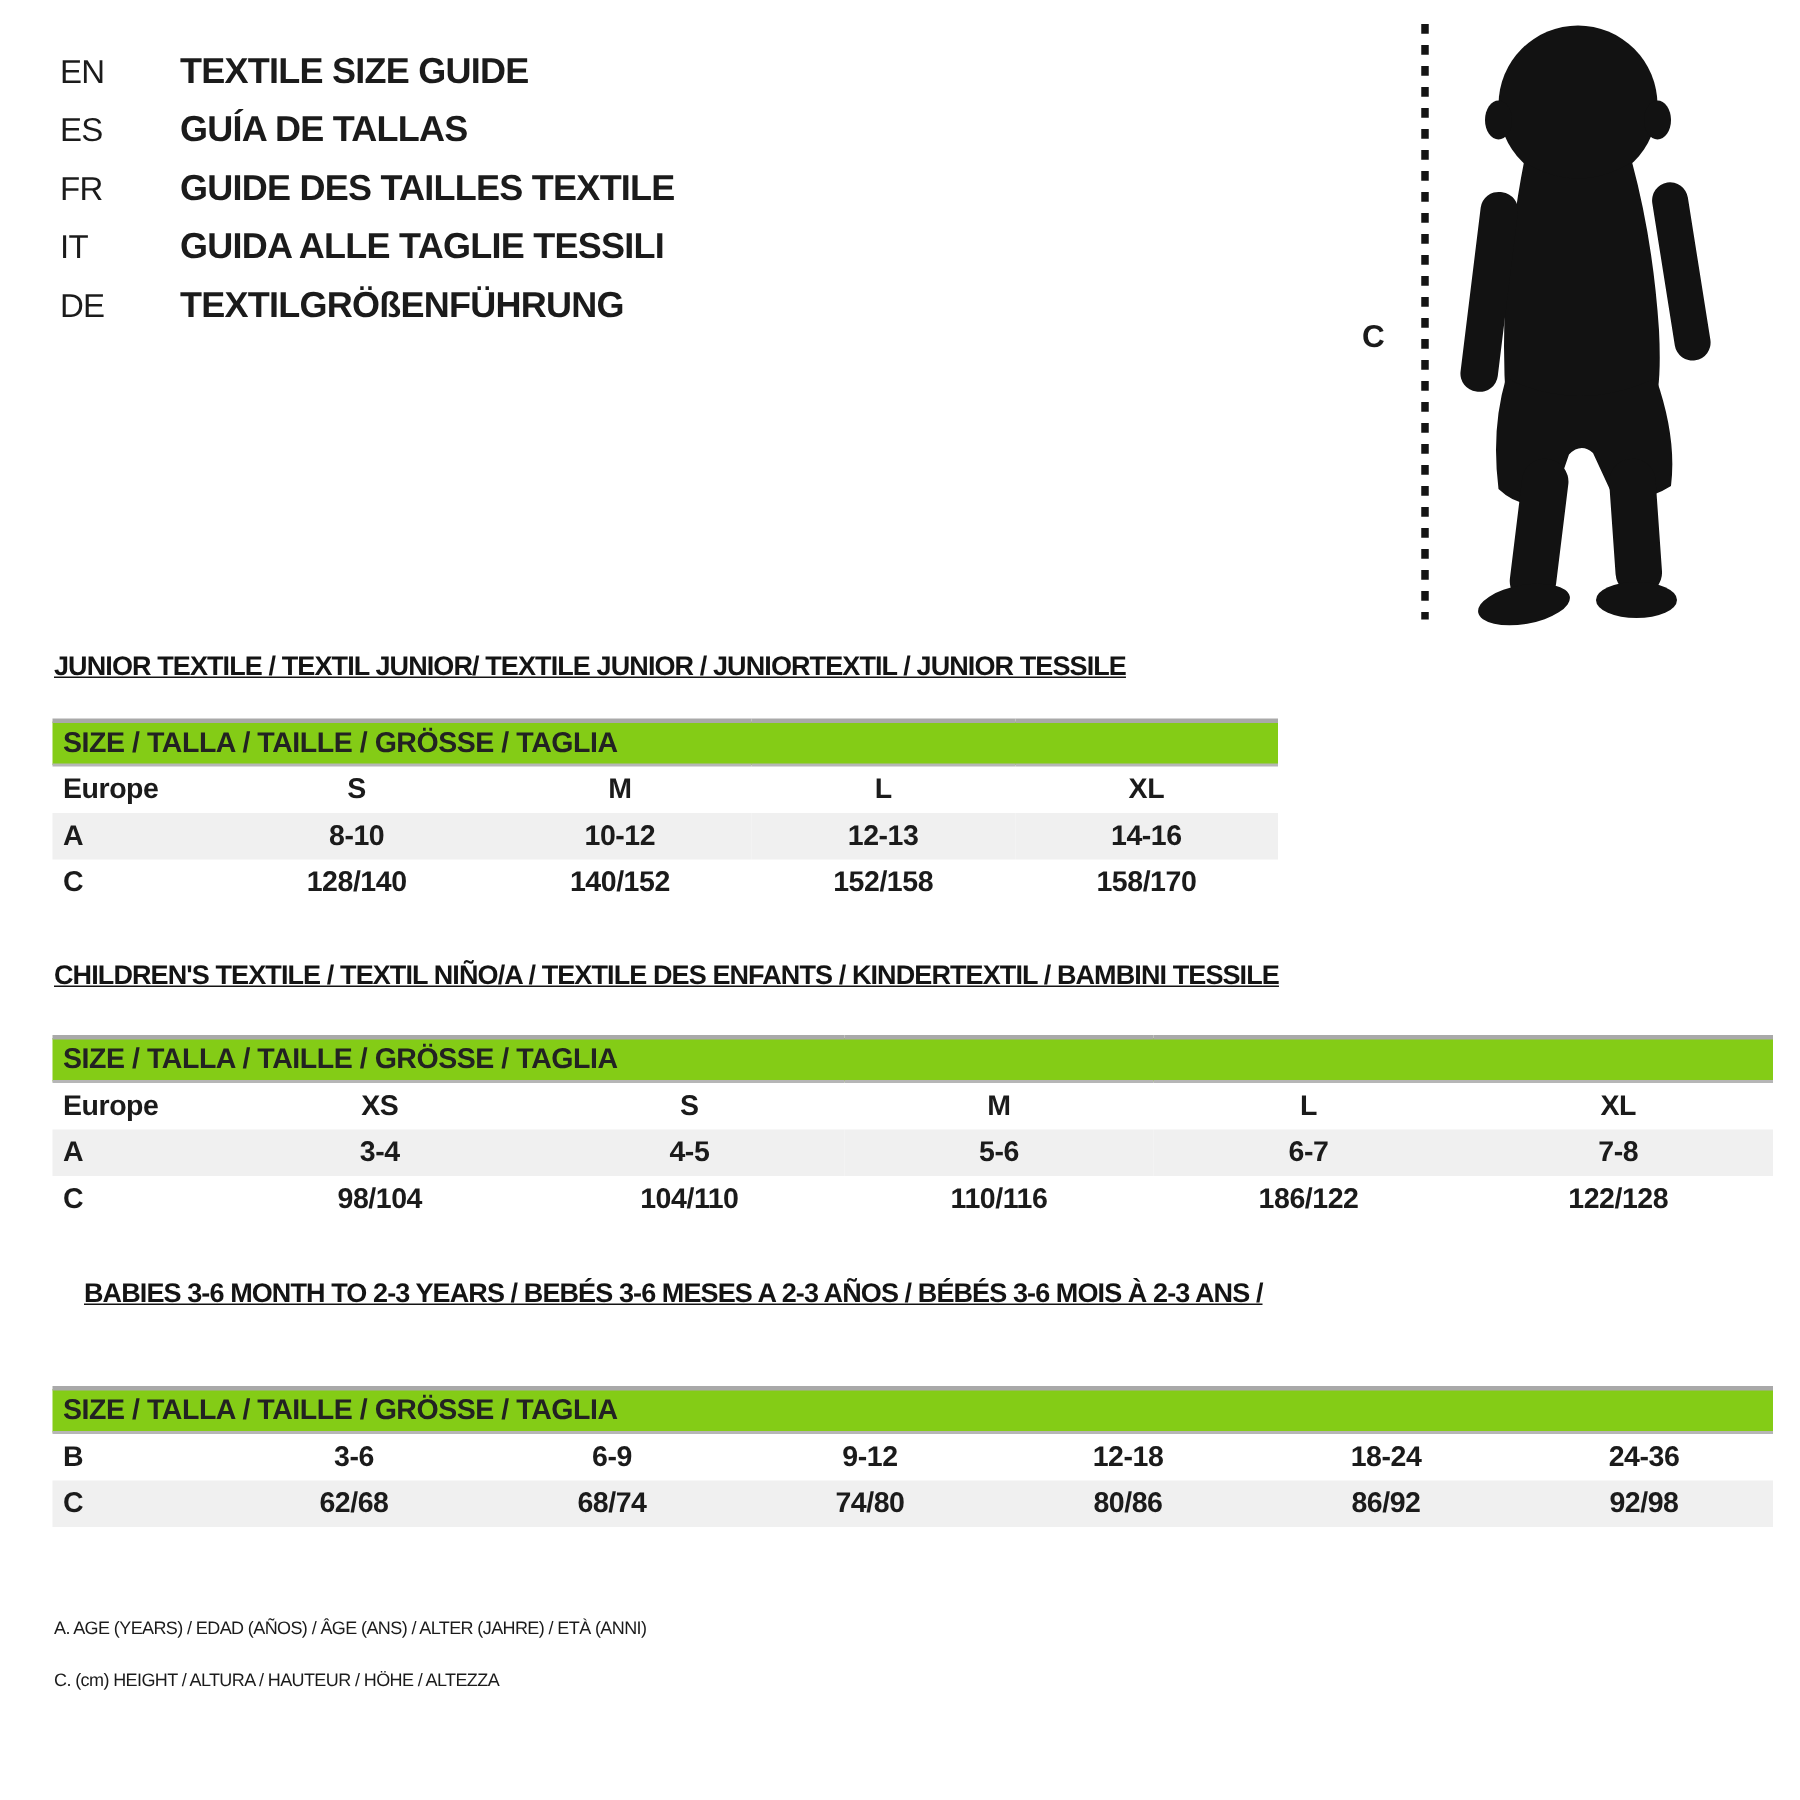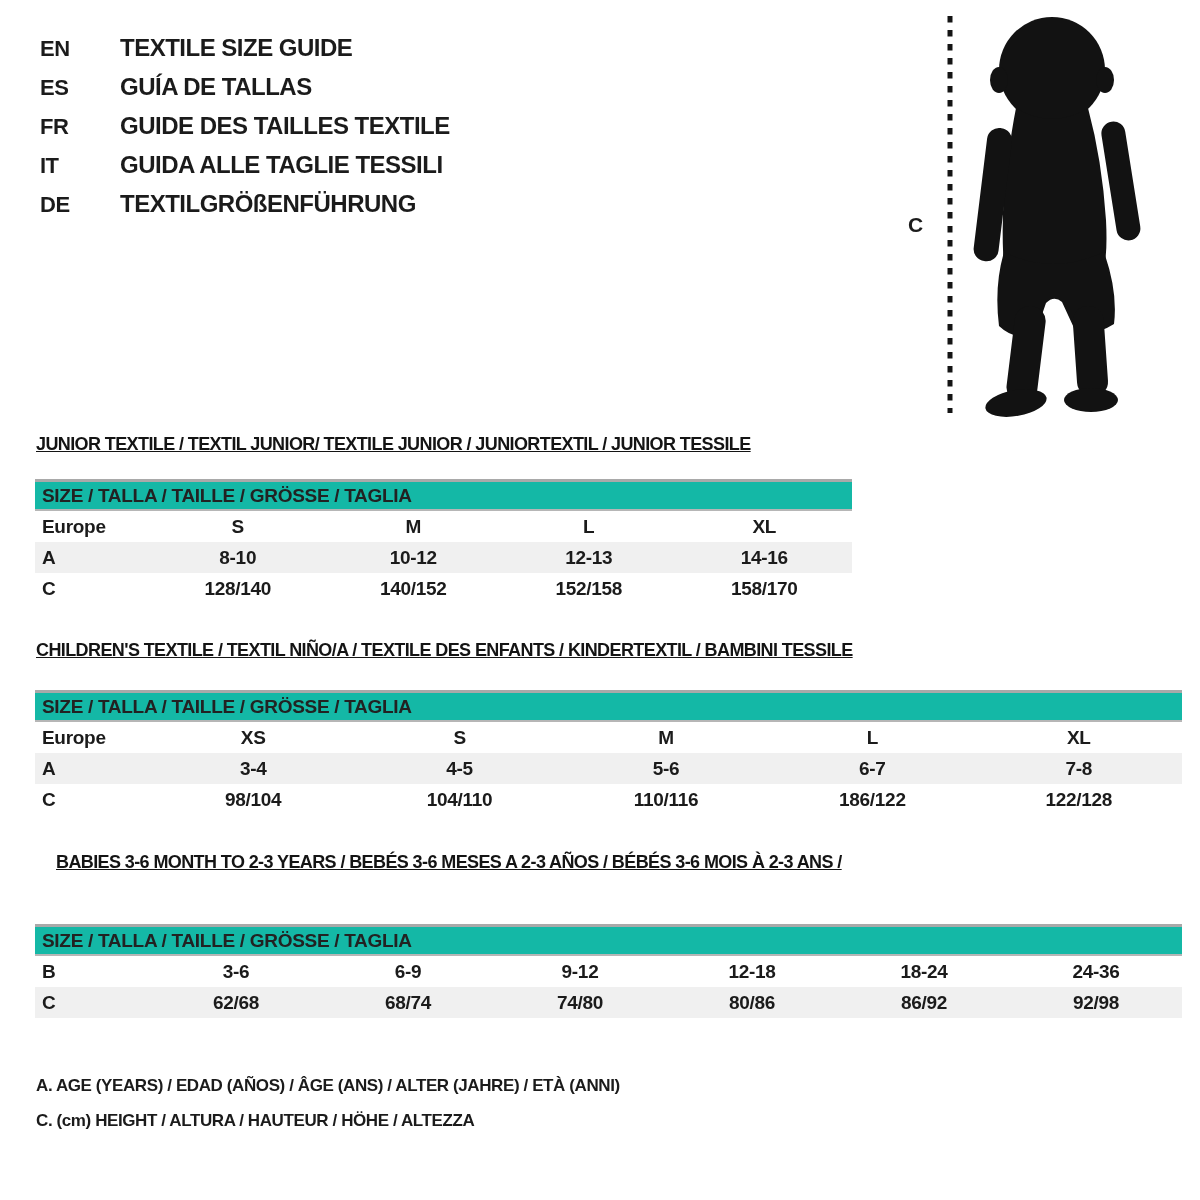--- a/index.html
+++ b/index.html
@@ -9,21 +9,21 @@
     font-family:"Liberation Sans", sans-serif;
     color:#1b1b1b;
     position:relative;
     overflow:hidden;
   }
   .canvas { position:absolute; left:0; top:0; width:1200px; height:1200px; }
 
   
   .lang-block { position:absolute; left:40px; top:30px; }
   .lang-row { line-height:36px; white-space:nowrap; }
-  .lang-code { display:inline-block; width:80px; font-weight:700; font-size:22px; letter-spacing:-0.5px; }
+  .lang-code { display:inline-block; width:80px; font-weight:400; font-size:22px; letter-spacing:-0.5px; }
   .lang-label { font-weight:700; font-size:24px; letter-spacing:-0.5px;text-align:right; }
 
   
   .figure-block { position:absolute; left:900px; top:8px; width:245px; height:412px; }
   .c-label { position:absolute; left:8px; top:205px; font-weight:700; font-size:21px; }
   .figure-svg { position:absolute; left:0; top:0; }
 
   
   .section-heading {
     position:absolute; font-weight:700; font-size:18px;
@@ -33,30 +33,30 @@
 
   
   .size-table { position:absolute; border-collapse:collapse; table-layout:fixed; }
   .size-table td {
     font-weight:700; font-size:19px; color:#1b1b1b;
     height:31px; padding:0; text-align:center;
     letter-spacing:-0.3px; white-space:nowrap;
   }
   .size-table td.rowlabel { text-align:left; padding-left:7px; }
   .size-table tr.bar td {
-    background:#14b8a6;
+    background:#84cc16;
     border-top:3px solid #a9a9a9;
     border-bottom:2px solid #b6b6b6;
     text-align:left; padding-left:7px; height:27px; color:#222222;
   }
   .size-table tr.shaded td { background:#f0f0f0; }
 
   
   .legend-block { position:absolute; left:36px; top:1068px; }
-  .legend-line { font-weight:700; font-size:17px; line-height:35px; letter-spacing:-0.4px; white-space:nowrap; }
+  .legend-line { font-weight:400; font-size:12px; line-height:35px; letter-spacing:-0.4px; white-space:nowrap; }
 
   .silhouette { fill:#121212; }
 </style>
 </head>
 <body>
 
 <div class="canvas">
 
   <div class="lang-block">
     <div class="lang-row">

